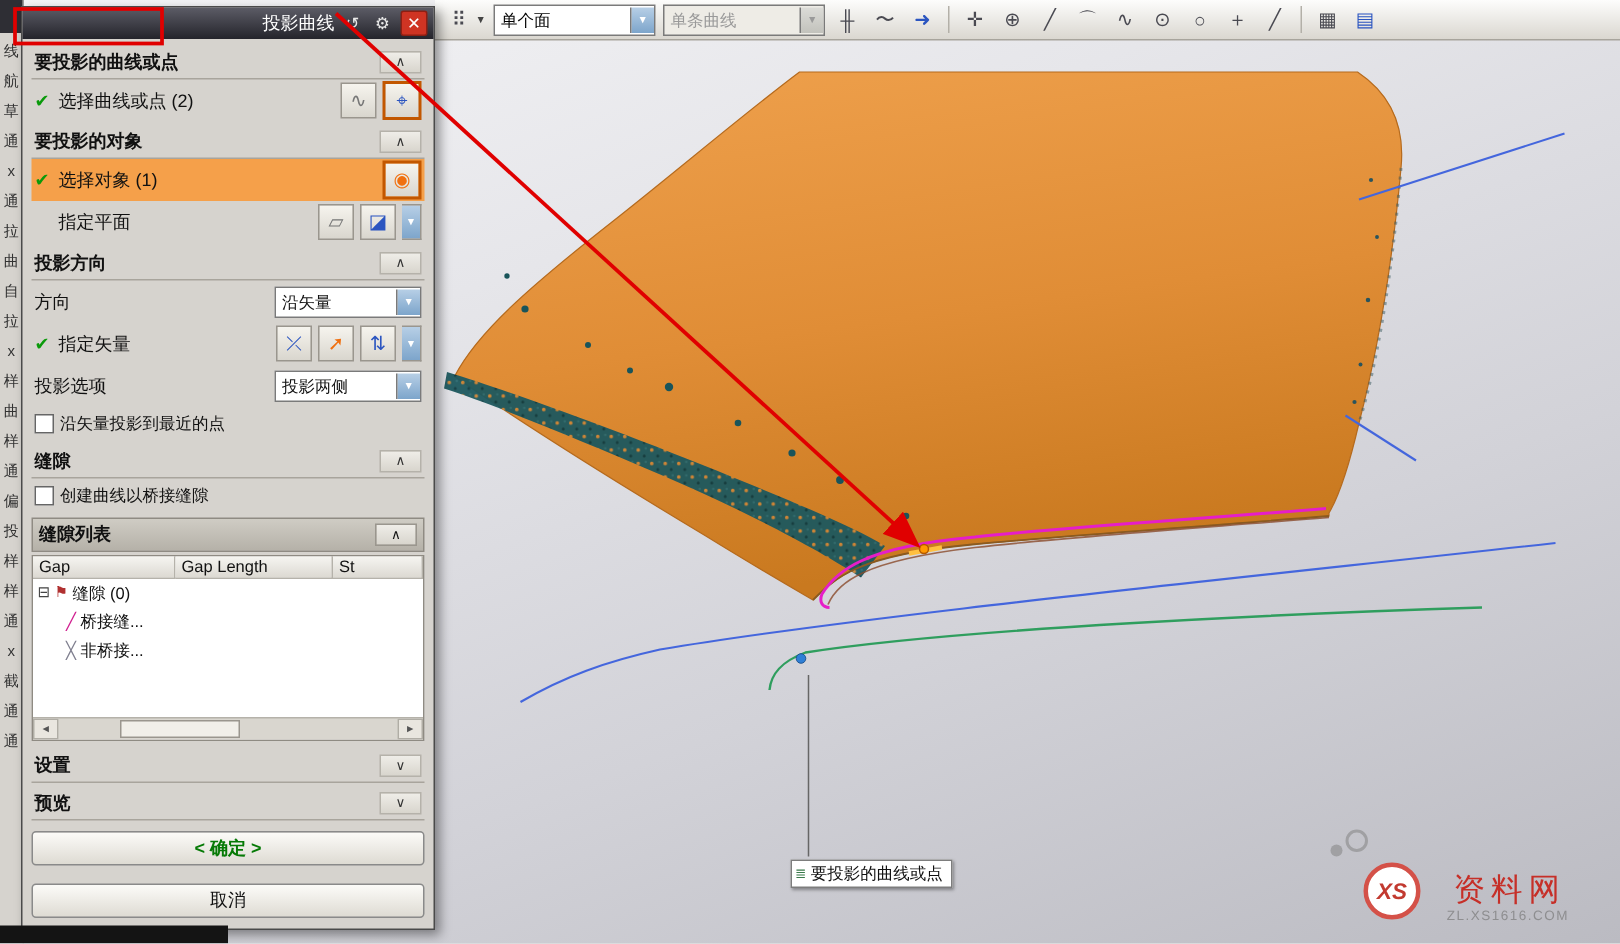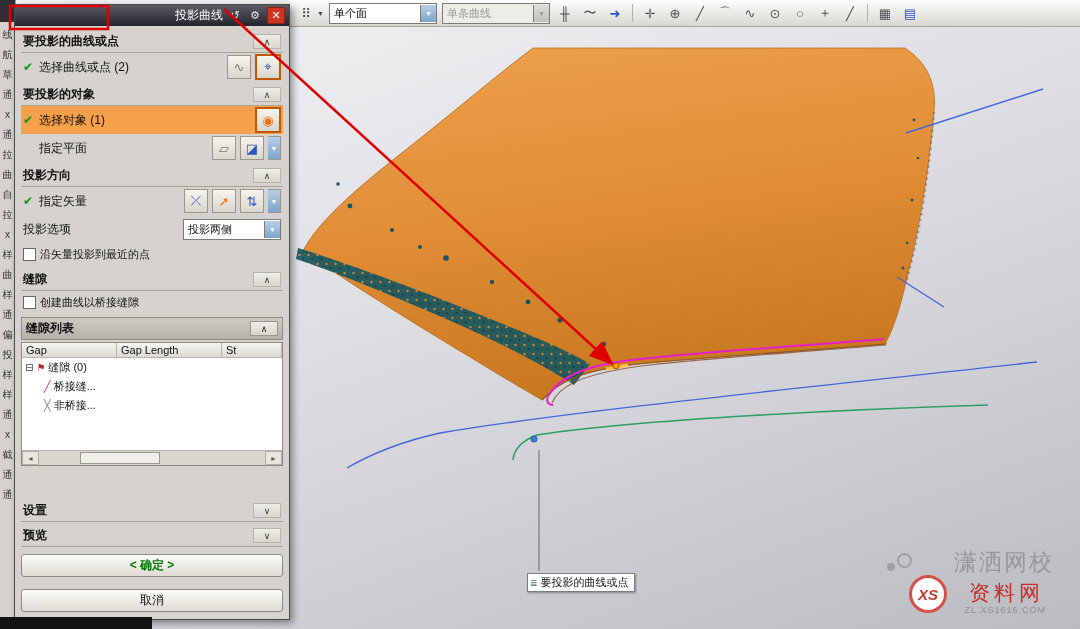--- a/index.html
+++ b/index.html
@@ -195,21 +195,20 @@
       <path d="M539,450 L539,571" fill="none" stroke="#666" stroke-width="1"></path>
     </svg>
 
     <div id="tooltip">
       <span class="tt-icon">≣</span>
       <span>要投影的曲线或点</span>
     </div>
 
     <div id="watermark">
       <span class="wm-dots"><span class="wm-dot1"></span><span class="wm-dot2"></span></span>
-      <span class="wm-name">潇洒网校</span>
       <span class="wm-logo">XS</span>
       <span class="wm-brand">资料网</span>
       <span class="wm-url">ZL.XS1616.COM</span>
     </div>
   </div>
 
   <div id="left-strip">
     <div class="ls-top"></div>
     <span class="ls-item">线</span>
     <span class="ls-item">航</span>
@@ -315,20 +314,27 @@
             <span class="blue">◪</span>
           </span>
         <span class="split-arrow">▼</span>
       </div>
 
       <div class="sec">
         <span>投影方向</span>
         <span class="chev">∧</span>
       </div>
       <div class="row">
+        <span class="lbl">方向</span>
+        <span class="dd">
+          <span class="dd-val">沿矢量</span>
+          <span class="dd-arrow">▼</span>
+        </span>
+      </div>
+      <div class="row">
         <span class="check">✔</span>
         <span class="lbl">指定矢量</span>
         <span class="spacer"></span>
         <span class="ibtn">
             <span class="blue">⤫</span>
           </span>
         <span class="ibtn">
             <span class="orange">➚</span>
           </span>
         <span class="ibtn">

